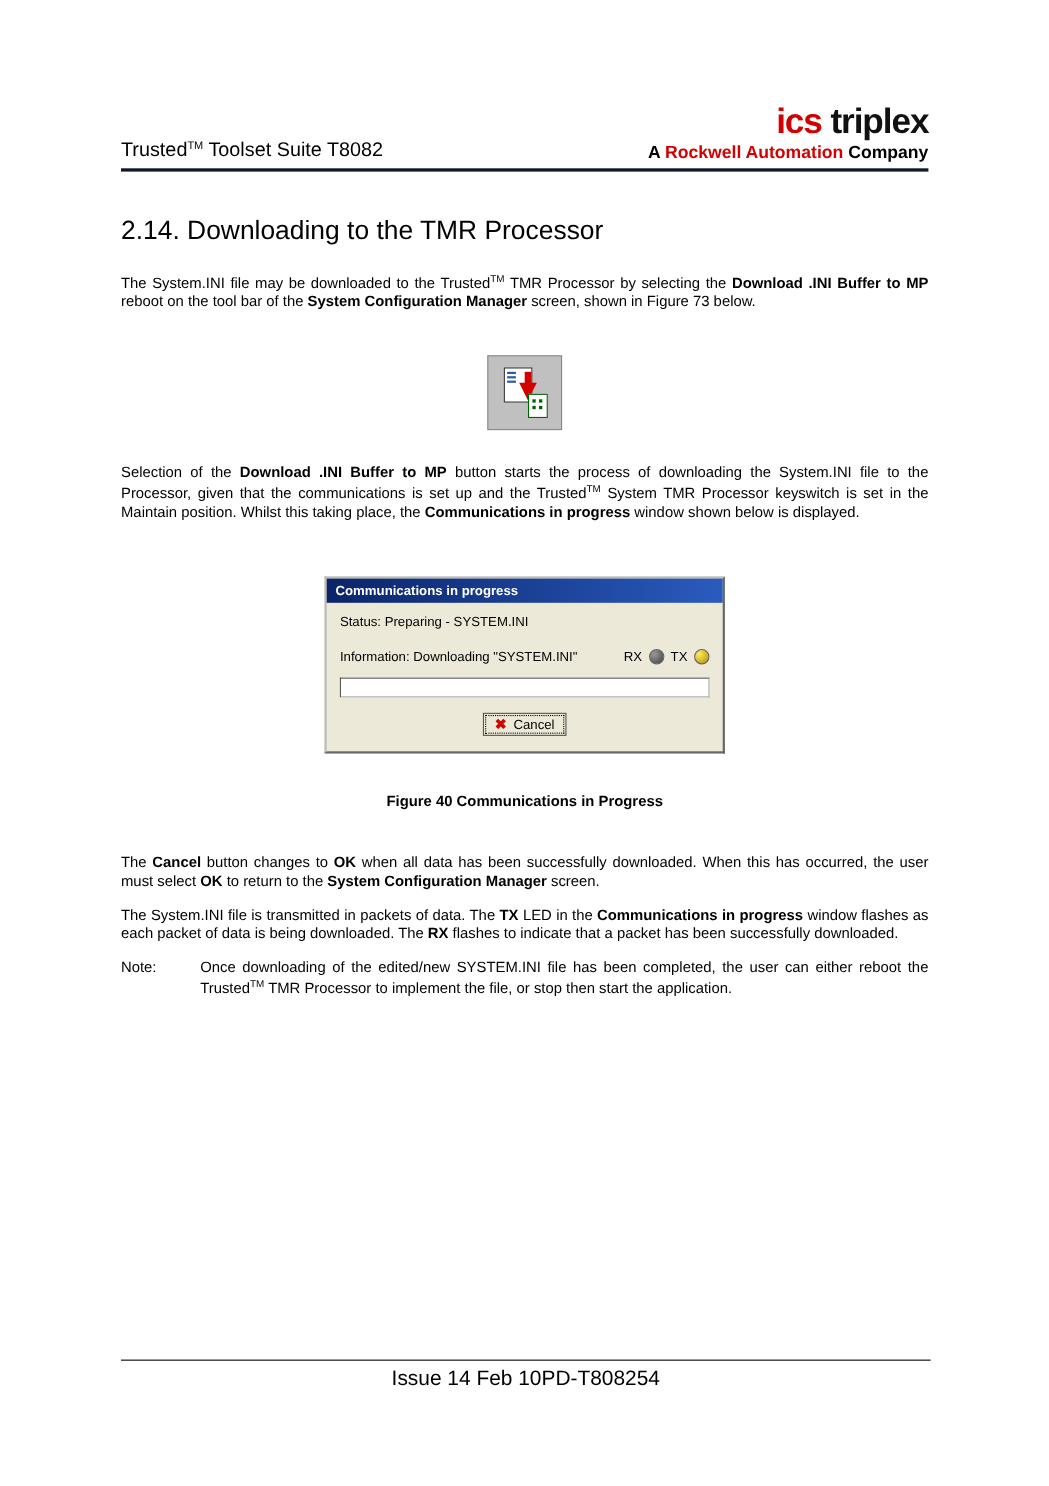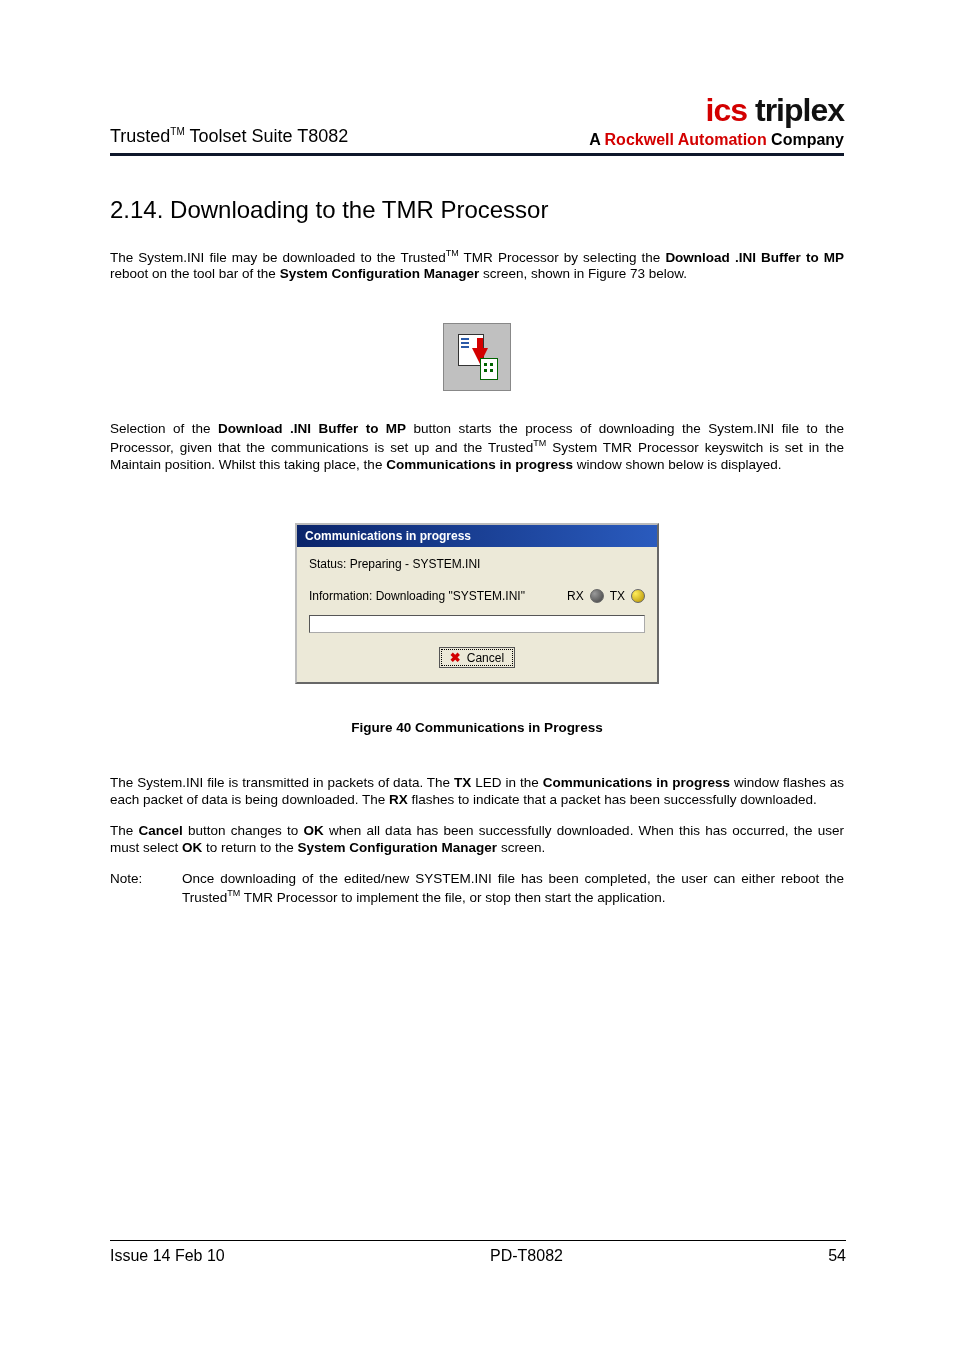--- a/index.html
+++ b/index.html
@@ -227,22 +227,22 @@
     }
     .note-body .tm { font-size: 9px; vertical-align: super; }
     .footer {
       position: absolute;
       bottom: 86px;
       left: 110px;
       right: 108px;
       border-top: 1px solid #000;
       padding-top: 6px;
       display: flex;
-      justify-content: space-between;
-      font-size: 16px;
+      justify-content: center;
+      font-size: 19px;
     }
   </style>
 </head>
 <body>
 
 <div class="page">
 
   <div class="header">
     <div class="header-title">
       <span>Trusted</span><span class="tm">TM</span><span> Toolset Suite T8082</span>
@@ -300,25 +300,25 @@
             <span>Cancel</span>
           </button>
         </div>
       </div>
     </div>
   </div>
 
   <div class="figure-caption">Figure 40 Communications in Progress</div>
 
   <p class="para">
+    <span>The </span><span class="bold">Cancel</span><span> button changes to </span><span class="bold">OK</span><span> when all data has been successfully downloaded.  When this has occurred, the user must select </span><span class="bold">OK</span><span> to return to the </span><span class="bold">System Configuration Manager</span><span> screen.</span>
+  </p>
+
+  <p class="para">
     <span>The System.INI file is transmitted in packets of data.  The </span><span class="bold">TX</span><span> LED in the </span><span class="bold">Communications in progress</span><span> window flashes as each packet of data is being downloaded.  The </span><span class="bold">RX</span><span> flashes to indicate that a packet has been successfully downloaded.</span>
-  </p>
-
-  <p class="para">
-    <span>The </span><span class="bold">Cancel</span><span> button changes to </span><span class="bold">OK</span><span> when all data has been successfully downloaded.  When this has occurred, the user must select </span><span class="bold">OK</span><span> to return to the </span><span class="bold">System Configuration Manager</span><span> screen.</span>
   </p>
 
   <div class="note-row">
     <div class="note-label">Note:</div>
     <div class="note-body">
       <span>Once downloading of the edited/new SYSTEM.INI file has been completed, the user can either reboot the Trusted</span><span class="tm">TM</span><span> TMR Processor to implement the file, or stop then start the application.</span>
     </div>
   </div>
 
   <div class="footer">

